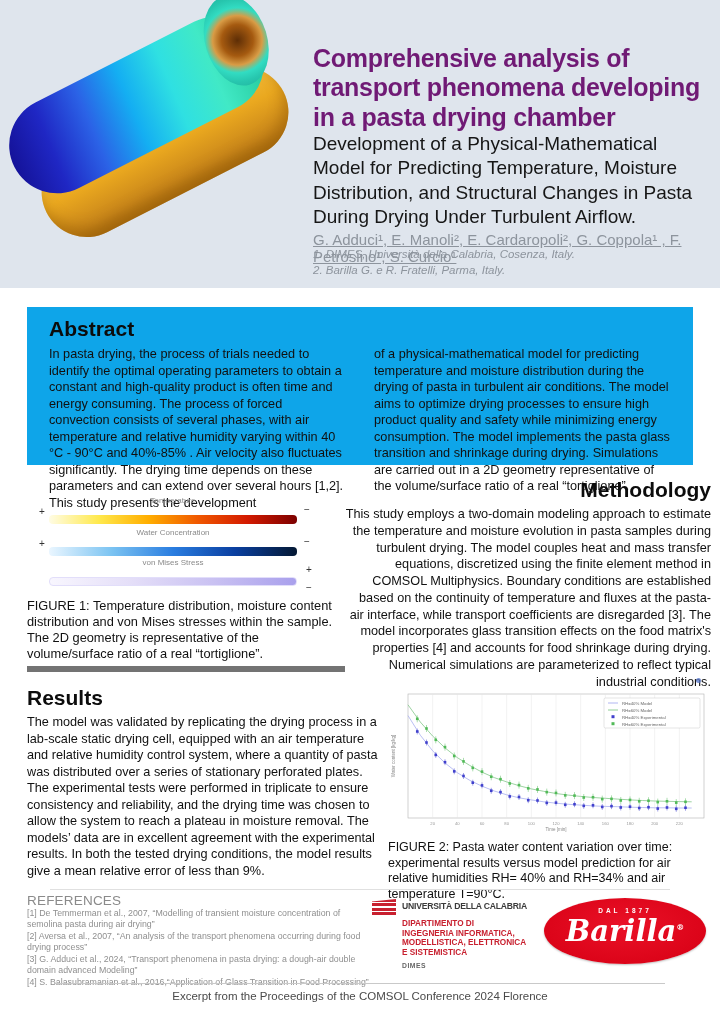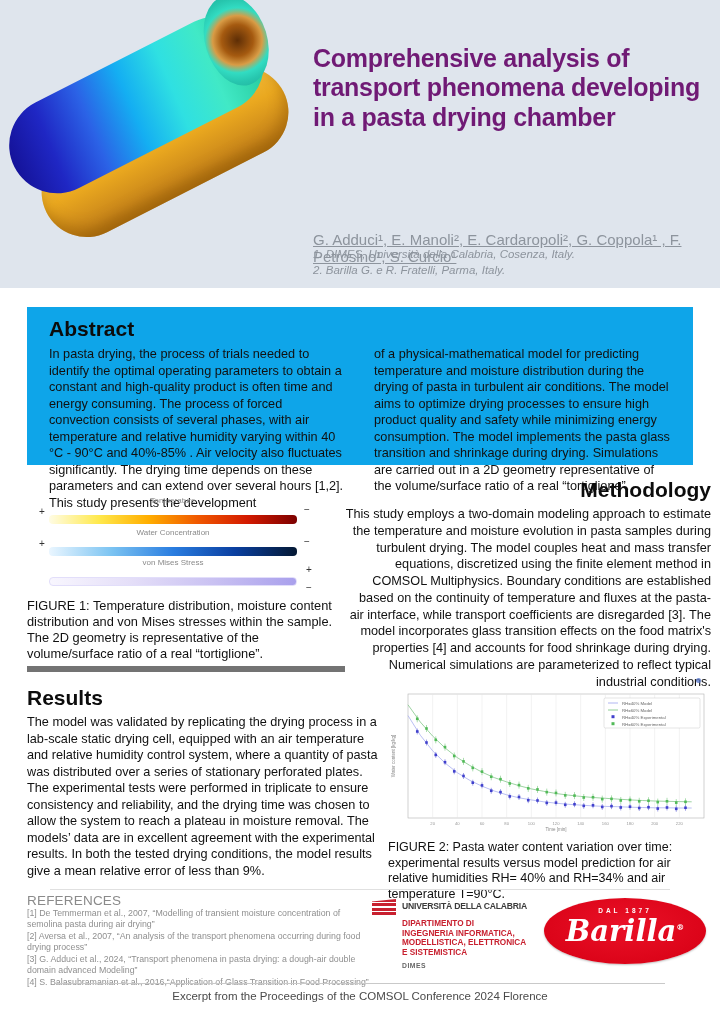--- a/index.html
+++ b/index.html
@@ -84,20 +84,21 @@
     <div class="abs pasta-wrap">
       <div class="pasta-rot">
         <div class="pasta-under"></div>
         <div class="pasta-top"></div>
         <div class="pasta-cap"></div>
       </div>
     </div>
     <div class="abs title-block">
       <div class="poster-title">Comprehensive analysis of transport phenomena developing in a pasta drying chamber</div>
     </div>
+    <div class="poster-subtitle">Development of a Physical-Mathematical Model for Predicting Temperature, Moisture Distribution, and Structural Changes in Pasta During Drying Under Turbulent Airflow.</div>
     <div class="poster-authors">G. Adduci¹, E. Manoli², E. Cardaropoli², G. Coppola¹ , F. Petrosino¹, S. Curcio¹</div>
     <div class="poster-affil" style="top:248px;">1. DIMES, Università della Calabria, Cosenza, Italy.</div>
     <div class="poster-affil" style="top:264px;">2. Barilla G. e R. Fratelli, Parma, Italy.</div>
   </div>
 
   <div class="abs abstract-box">
     <div class="section-heading">Abstract</div>
     <div class="abstract-cols">
       <div class="abstract-col">In pasta drying, the process of trials needed to identify the optimal operating parameters to obtain a constant and high-quality product is often time and energy consuming. The process of forced convection consists of several phases, with air temperature and relative humidity varying within 40 °C - 90°C and 40%-85% . Air velocity also fluctuates significantly. The drying time depends on these parameters and can extend over several hours [1,2]. This study presents the development</div>
       <div class="abstract-col">of a physical-mathematical model for predicting temperature and moisture distribution during the drying of pasta in turbulent air conditions. The model aims to optimize drying processes to ensure high product quality and safety while minimizing energy consumption. The model implements the pasta glass transition and shrinkage during drying. Simulations are carried out in a 2D geometry representative of the volume/surface ratio of a real “tortiglione”.</div>

